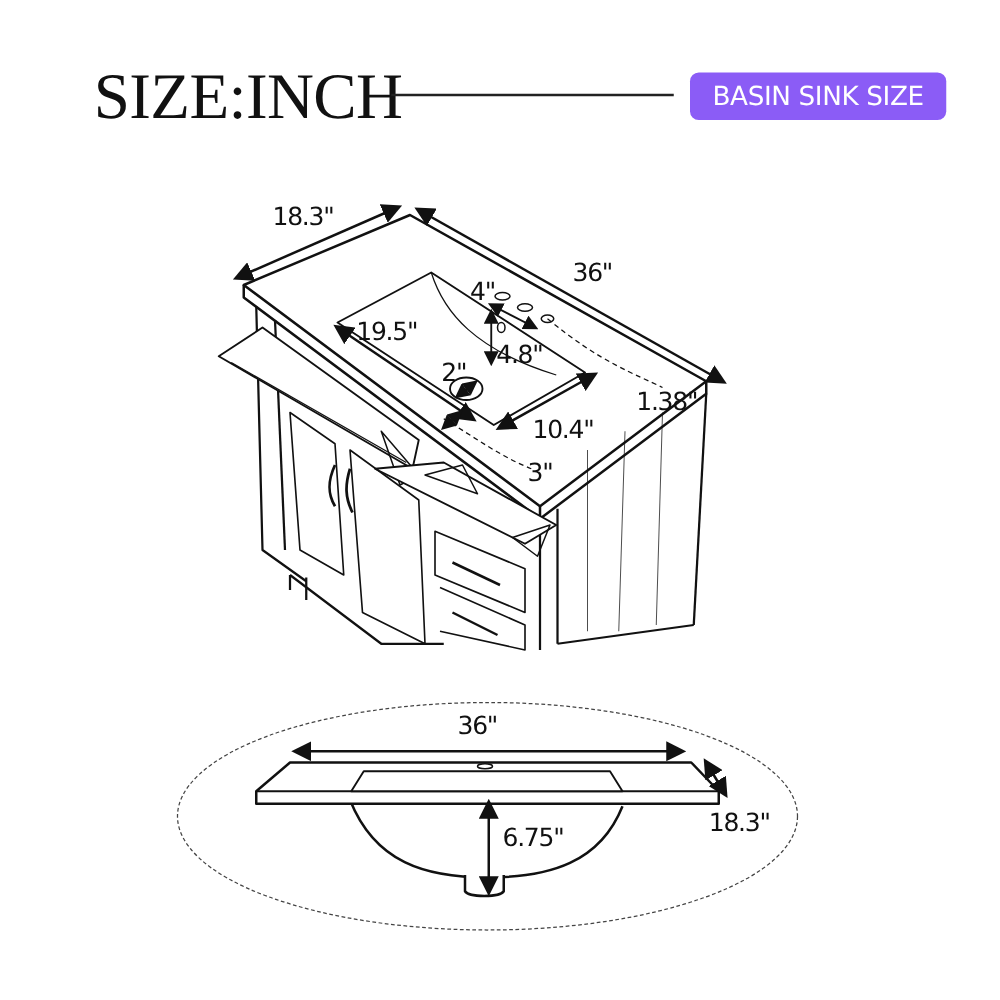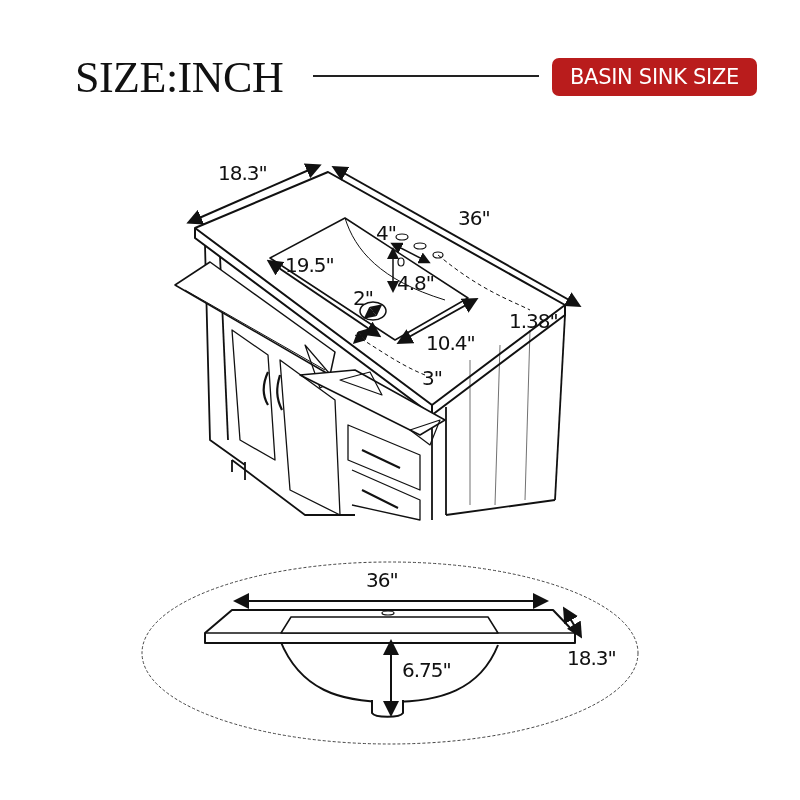--- a/index.html
+++ b/index.html
@@ -1,19 +1,19 @@
 <!DOCTYPE html>
 <html><head>
 <meta charset="utf-8">
 <style>
   html, body { margin: 0; padding: 0; background: #ffffff; }
   body { width: 800px; height: 800px; position: relative; overflow: hidden; font-family: "Liberation Sans", sans-serif; }
-  .title { position: absolute; left: 75px; top: 52px; font-family: "Liberation Serif", serif; font-size: 44px; color: #111; letter-spacing: -0.5px; line-height: 52px; text-align: right; }
+  .title { position: absolute; left: 75px; top: 52px; font-family: "Liberation Serif", serif; font-size: 52px; color: #111; letter-spacing: -0.5px; line-height: 52px; text-align: right; }
   .title-rule { position: absolute; left: 313px; top: 75px; width: 226px; height: 2px; background: #222; }
-  .badge { position: absolute; left: 552px; top: 58px; width: 205px; height: 38px; background: #b91c1c; border-radius: 7px; color: #fff; font-size: 21px; line-height: 38px; text-align: center; font-family: "DejaVu Sans", sans-serif; letter-spacing: -0.3px; }
+  .badge { position: absolute; left: 552px; top: 58px; width: 205px; height: 38px; background: #8b5cf6; border-radius: 7px; color: #fff; font-size: 21px; line-height: 38px; text-align: center; font-family: "DejaVu Sans", sans-serif; letter-spacing: -0.3px; }
   svg { position: absolute; left: 0; top: 0; }
   .dim { font-family: "DejaVu Sans", sans-serif; font-size: 20px; fill: #111; letter-spacing: -1px; }
 </style>
 </head>
 <body>
 
 <div class="title">SIZE:INCH</div>
 <div class="title-rule"></div>
 <div class="badge">BASIN SINK SIZE</div>
 

